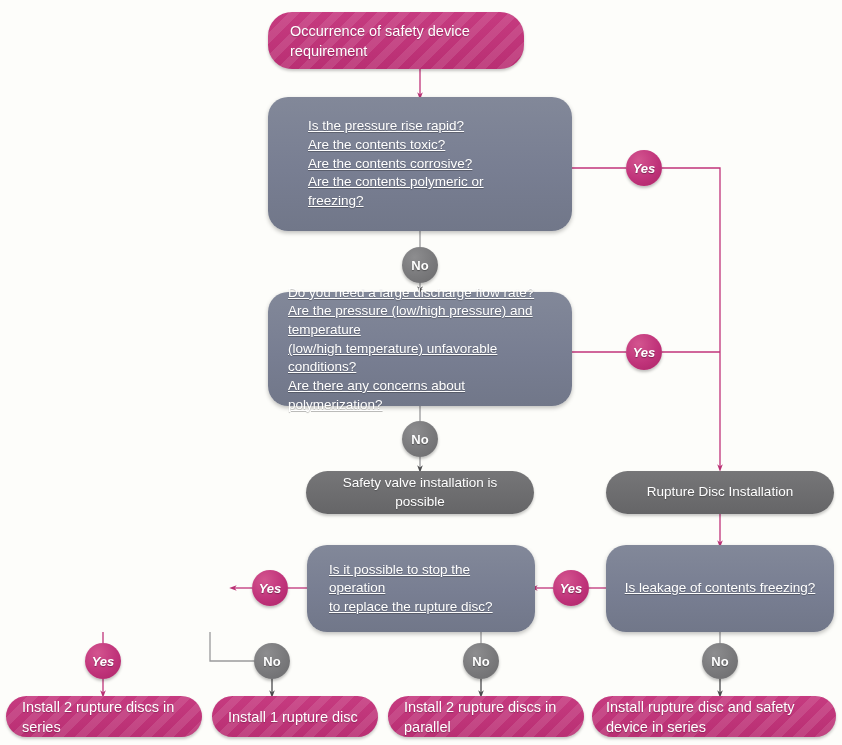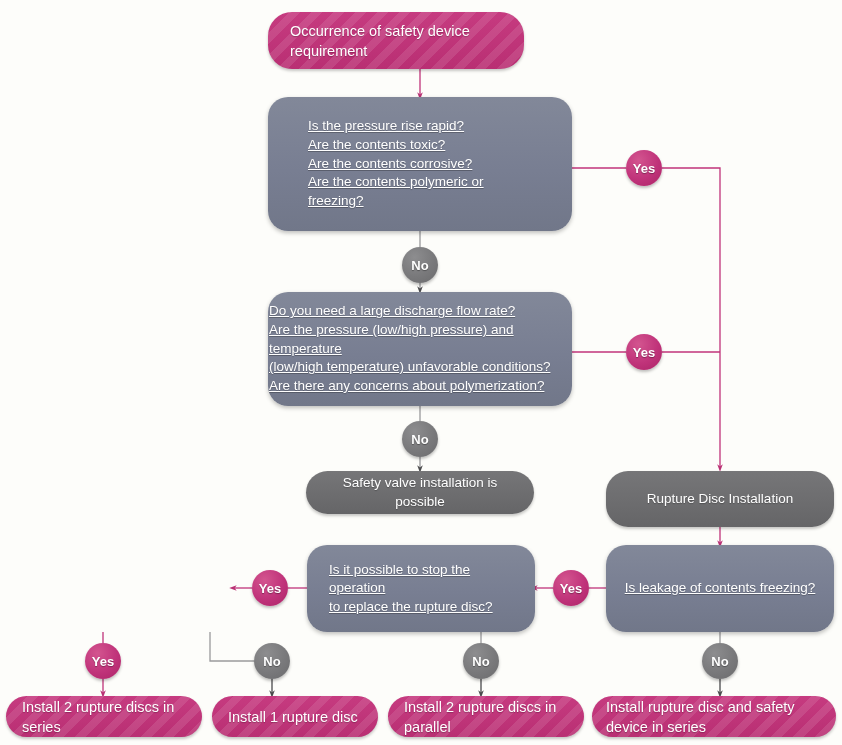--- a/index.html
+++ b/index.html
@@ -90,20 +90,21 @@
     align-items: center;
     justify-content: center;
     font-size: 13px;
     font-weight: bold;
     color: #ffffff;
     text-shadow: 0 1px 1px rgba(0,0,0,.35);
     box-shadow: 0 2px 3px rgba(0,0,0,.25);
   }
   .badge.yes {
     background: radial-gradient(circle at 35% 28%, #d3558f 0%, #c0337a 55%, #ab2467 100%);
+    font-style: italic;
   }
   .badge.no {
     background: radial-gradient(circle at 35% 28%, #8d8d8f 0%, #79797b 55%, #6a6a6c 100%);
   }
 </style>
 </head>
 <body>
 
 <div id="canvas">
 
@@ -160,32 +161,32 @@
     <span class="txt">Occurrence of safety device requirement</span>
   </div>
 
   <div class="node decision" style="left:268px; top:97px; width:304px; height:134px; padding:0 40px;">
     <span class="txt">Is the pressure rise rapid?
 Are the contents toxic?
 Are the contents corrosive?
 Are the contents polymeric or freezing?</span>
   </div>
 
-  <div class="node decision" style="left:268px; top:292px; width:304px; height:114px; padding:0 1px;">
+  <div class="node decision" style="left:268px; top:292px; width:304px; height:114px; padding:0 20px;">
     <span class="txt">Do you need a large discharge flow rate?
 Are the pressure (low/high pressure) and temperature
 (low/high temperature) unfavorable conditions?
 Are there any concerns about polymerization?</span>
   </div>
 
   <div class="node process" style="left:306px; top:471px; width:228px; height:43px; padding:0 14px;">
     <span class="txt">Safety valve installation is possible</span>
   </div>
 
-  <div class="node process" style="left:606px; top:471px; width:228px; height:56px; padding:0 14px;">
+  <div class="node process" style="left:606px; top:471px; width:228px; height:43px; padding:0 14px;">
     <span class="txt">Rupture Disc Installation</span>
   </div>
 
   <div class="node decision" style="left:606px; top:545px; width:228px; height:87px; padding:0 14px; justify-content:center;">
     <span class="txt" style="text-align:center;">Is leakage of contents freezing?</span>
   </div>
 
   <div class="node decision" style="left:307px; top:545px; width:228px; height:87px; padding:0 22px;">
     <span class="txt">Is it possible to stop the operation
 to replace the rupture disc?</span>

